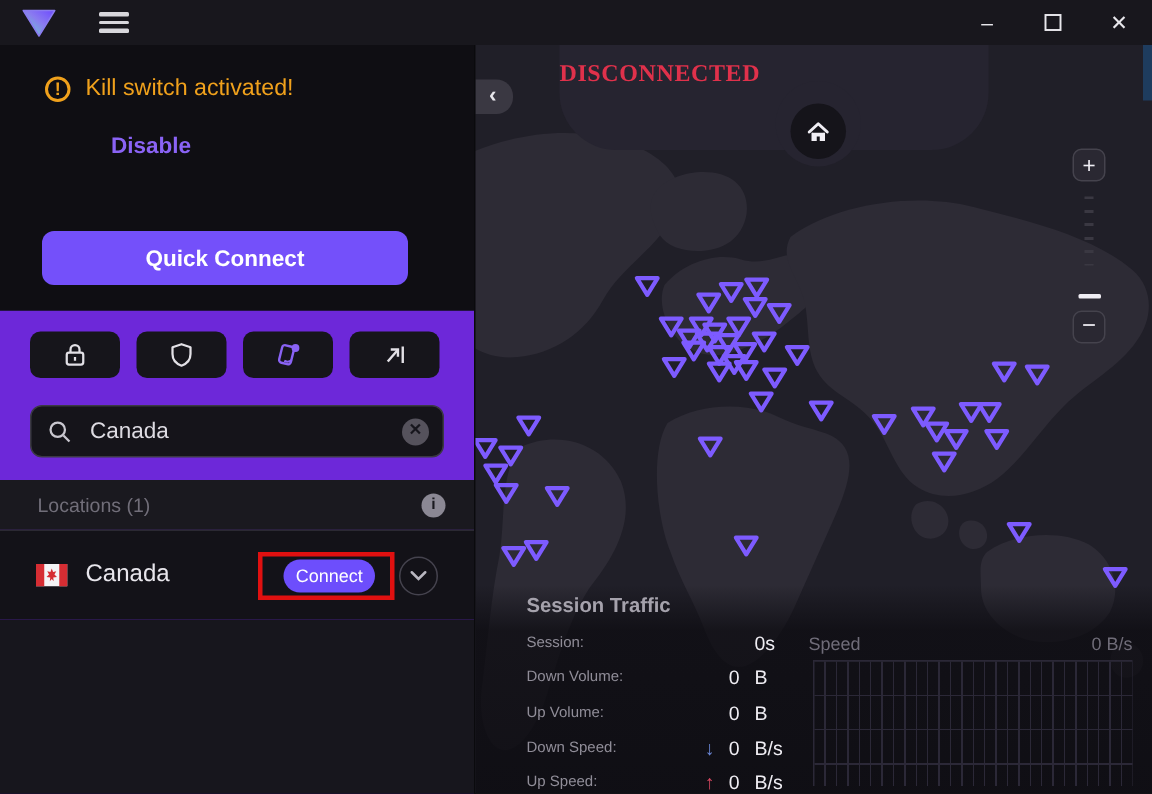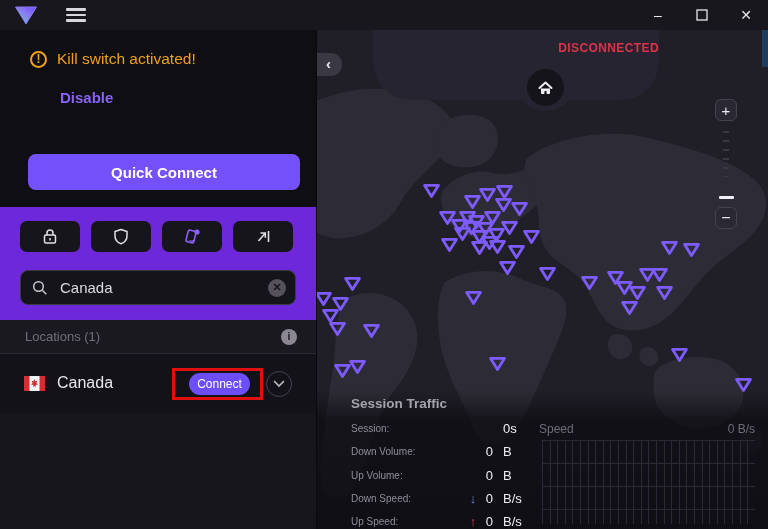--- a/index.html
+++ b/index.html
@@ -22,22 +22,22 @@
   .sidebar{position:relative;width:317px;height:499px;background:#0f0e13;border-right:1px solid #0a0a0d;
     display:flex;flex-direction:column;}
   .map-area{position:relative;flex:1;height:499px;background:#201f28;overflow:hidden;}
 
   
   .sidebar-top{position:relative;height:177px;background:#0f0e13;flex:none;}
   .ks-row{position:absolute;top:20px;left:30px;display:flex;align-items:center;gap:10px;}
   .ks-icon{width:17px;height:17px;border:2px solid #f0a11c;border-radius:50%;color:#f0a11c;
     font-size:12px;font-weight:bold;display:flex;align-items:center;justify-content:center;line-height:1;}
   .ks-text{color:#f0a11c;font-size:15.5px;font-weight:normal;}
-  .disable-link{position:absolute;top:59px;left:60px;color:#8a63f5;font-size:15px;font-weight:bold;cursor:pointer;text-align:center;}
-  .qc-btn{position:absolute;top:124px;left:28px;width:272px;height:36px;background:#7450fa;
+  .disable-link{position:absolute;top:59px;left:74px;color:#8a63f5;font-size:15px;font-weight:bold;cursor:pointer;text-align:center;}
+  .qc-btn{position:absolute;top:124px;left:28px;width:244px;height:36px;background:#7450fa;
     border:none;border-radius:8px;color:#fff;font-size:15px;font-weight:bold;cursor:pointer;
     display:flex;align-items:center;justify-content:center;}
 
   
   .tabs{position:relative;height:45px;background:#211f27;flex:none;}
   .tabs .dark-right{position:absolute;top:0;right:0;width:158px;height:45px;background:#0f0e13;
     border-bottom-left-radius:26px;}
   .tab{position:absolute;top:0;height:45px;display:flex;align-items:center;justify-content:center;
     cursor:pointer;font-size:15px;}
   .tab.active{left:0;width:159px;color:#f0eef4;}
@@ -68,22 +68,22 @@
     border:1px solid #45434e;background:transparent;cursor:pointer;display:flex;align-items:center;justify-content:center;padding:0;}
   .sidebar-filler{flex:1;background:#17161d;}
 
   
   .world-svg{position:absolute;top:0;left:0;}
   .pin{position:absolute;width:19px;height:16px;cursor:pointer;}
   .pin svg polygon{fill:none;stroke-width:2.8;stroke-linejoin:round;}
 
   .banner{position:absolute;top:0;left:56px;width:286px;height:70px;background:#262430;
     border-radius:0 0 38px 38px;}
-  .status-text{position:absolute;top:11px;left:0;width:100%;text-align:right;color:#e0314b;
-    font-size:12px;font-weight:bold;letter-spacing:0.4px;}
+  .status-text{position:absolute;top:11px;left:0;width:100%;text-align:left;color:#e0314b;
+    font-size:16px;font-weight:bold;letter-spacing:0.4px;font-family:Liberation Serif, serif;}
   .home-bump{position:absolute;top:24px;left:200px;width:57px;height:57px;border-radius:50%;background:#262430;}
   .home-btn{position:absolute;top:39px;left:210px;width:37px;height:37px;border-radius:50%;background:#15141a;
     border:none;cursor:pointer;display:flex;align-items:center;justify-content:center;padding:0;}
   .collapse-btn{position:absolute;top:23px;left:0;width:25px;height:23px;background:#3a3842;
     border:none;border-radius:0 11px 11px 0;color:#e8e7ec;font-size:15px;font-weight:bold;cursor:pointer;
     display:flex;align-items:center;justify-content:center;padding:0 2px 2px 0;}
 
   .zoom-in-btn,.zoom-out-btn{position:absolute;left:398px;width:22px;height:22px;border-radius:6px;
     background:#2a2832;border:1px solid #45434d;color:#f0eef4;font-size:15px;cursor:pointer;
     display:flex;align-items:center;justify-content:center;padding:0;line-height:1;}

